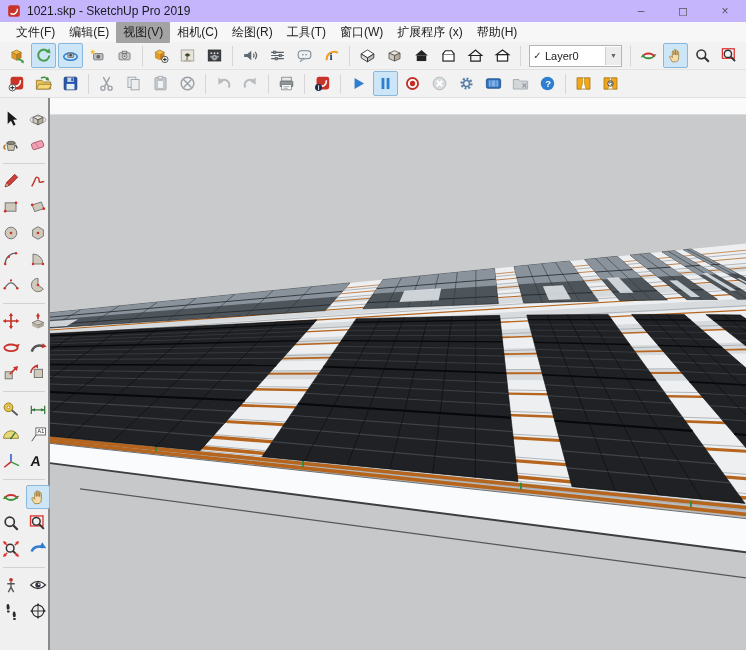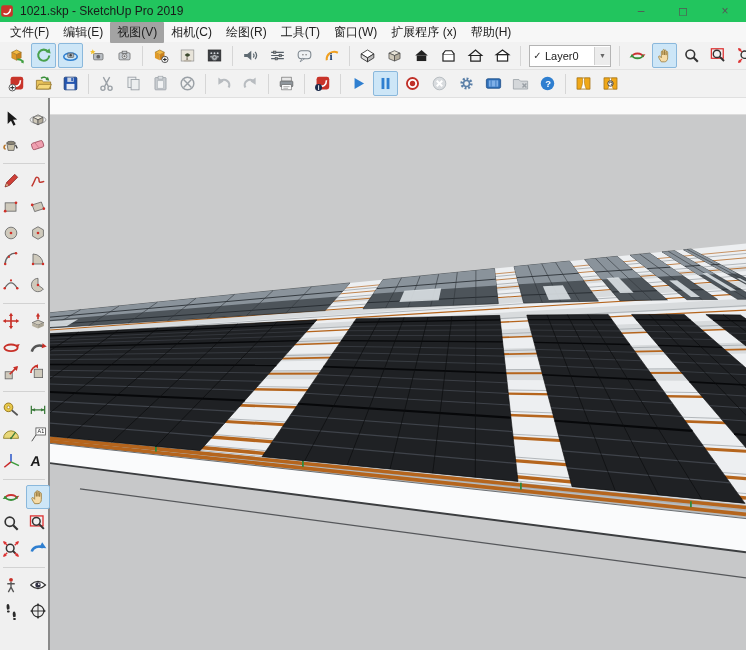--- a/index.html
+++ b/index.html
@@ -1,33 +1,33 @@
 <!DOCTYPE html>
 <html><head>
 <meta charset="utf-8">
 <style>
   html,body{margin:0;padding:0}
   body{width:746px;height:650px;overflow:hidden;font-family:"Liberation Sans",sans-serif;background:#fff;-webkit-font-smoothing:antialiased}
-  .titlebar{height:22px;background:#22c55e;display:flex;align-items:center;font-size:12px;color:#1a1a1a;position:relative}
+  .titlebar{height:22px;background:#c4b5fd;display:flex;align-items:center;padding-left:7px;font-size:12px;color:#1a1a1a;position:relative}
   .applogo{width:14px;height:14px;margin-right:6px;flex:none}
   .wbtns{position:absolute;right:0;top:0;display:flex;height:22px}
   .wbtn{width:42px;height:22px;display:flex;align-items:center;justify-content:center;font-size:12px;color:#555}
-  .menubar{height:20px;background:#f7f7f7;display:flex;align-items:center;font-size:12px;color:#222;padding-left:3px}
+  .menubar{height:20px;background:#f7f7f7;display:flex;align-items:center;font-size:12px;color:#222;padding-left:9px}
   .mitem{padding:2px 7px;border-radius:1px}
   .mitem.hl{background:#a3a3a3}
   .tb{height:27px;background:#f2f2f2;display:flex;align-items:center;padding-left:3px;overflow:hidden}
   #tb1{border-bottom:1px solid #e3e3e3}
   #tb2{border-bottom:1px solid #e0e0e0}
   .tbtn{width:23px;height:23px;display:flex;flex:none;align-items:center;justify-content:center;border:1px solid transparent;margin:0 1px;border-radius:2px}
   .tbtn svg{width:19px;height:19px;display:block}
   .tbtn.active{background:#cde6f7;border-color:#8ab8dc}
   .sep{width:1px;height:20px;background:#d6d6d6;margin:0 4px;flex:none}
   .layers{display:flex;align-items:center;height:20px;background:#fff;border:1px solid #b4b4b4;margin:0 4px;font-size:11px;color:#222;flex:none}
   .layers .chk{width:15px;text-align:center;color:#333;font-size:10px}
-  .layers .lbl{width:49px}
+  .layers .lbl{width:60px}
   .layers .dda{width:15px;height:18px;background:#ececec;border-left:1px solid #cfcfcf;display:flex;align-items:center;justify-content:center;font-size:7px;color:#666}
   .main{display:flex;height:556px}
   .palette{width:50px;background:#f0f0f0;border-right:2px solid #8a8a8a;display:flex;flex-direction:column;align-items:center;padding-top:8px;box-sizing:border-box}
   .prow{display:flex;gap:3px;margin:1px 0}
   .pbtn{width:22px;height:22px;display:flex;align-items:center;justify-content:center;border:1px solid transparent;border-radius:2px}
   .pbtn svg{width:20px;height:20px;display:block}
   .pbtn.active{background:#cde6f7;border-color:#8ab8dc}
   .psep{width:42px;height:1px;background:#d2d2d2;margin:5px 0 4px 0}
   .right{flex:1;display:flex;flex-direction:column;min-width:0}
   .dock{height:16px;background:#fafafa;border-bottom:1px solid #dcdcdc}

